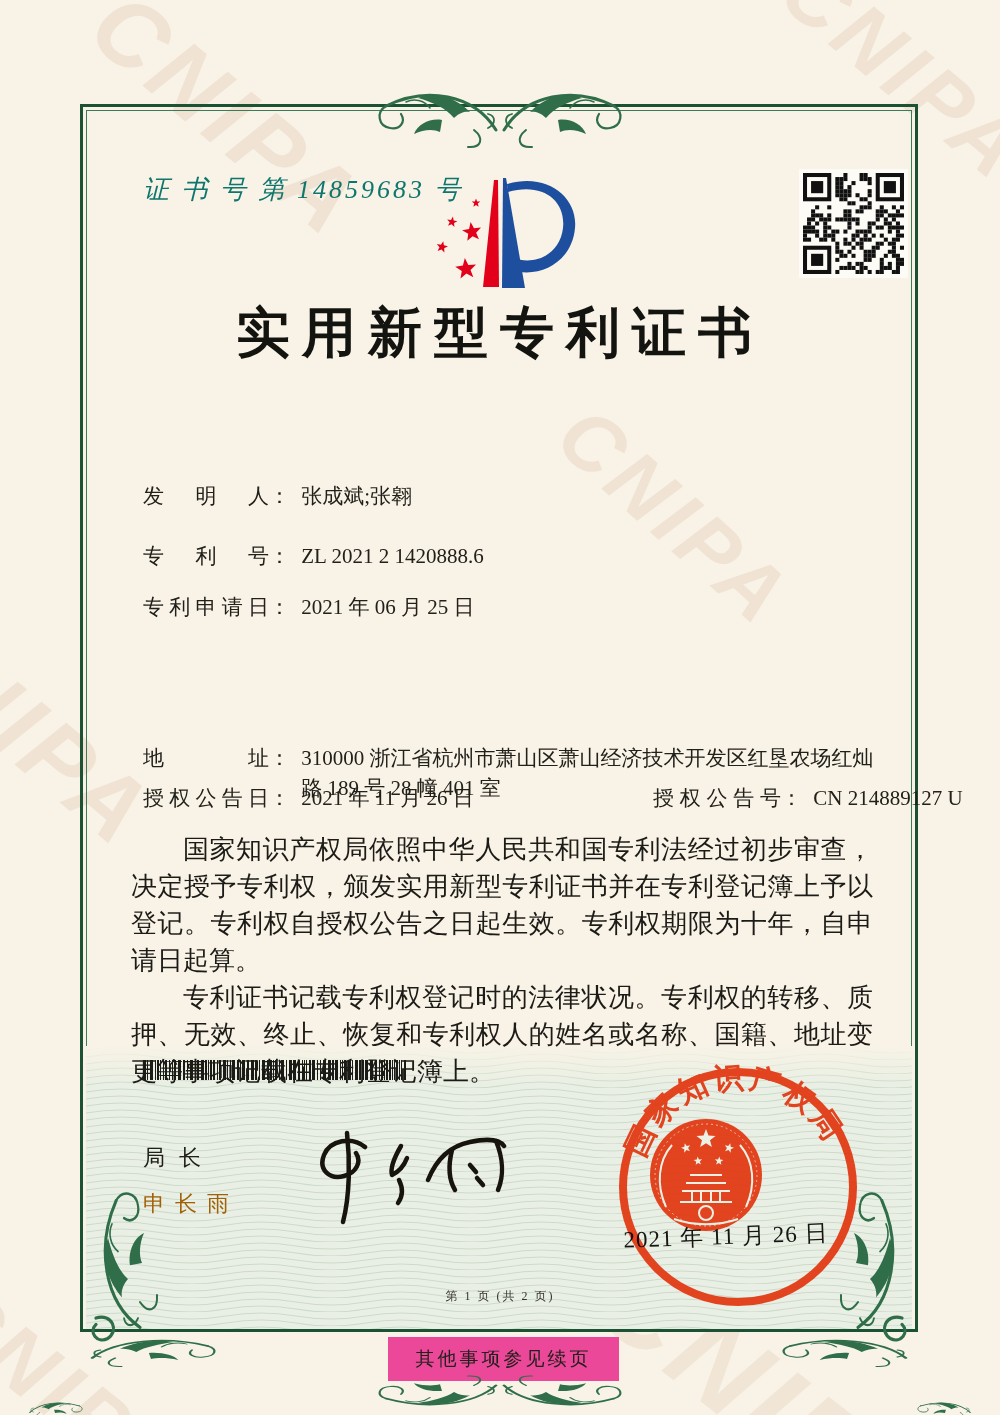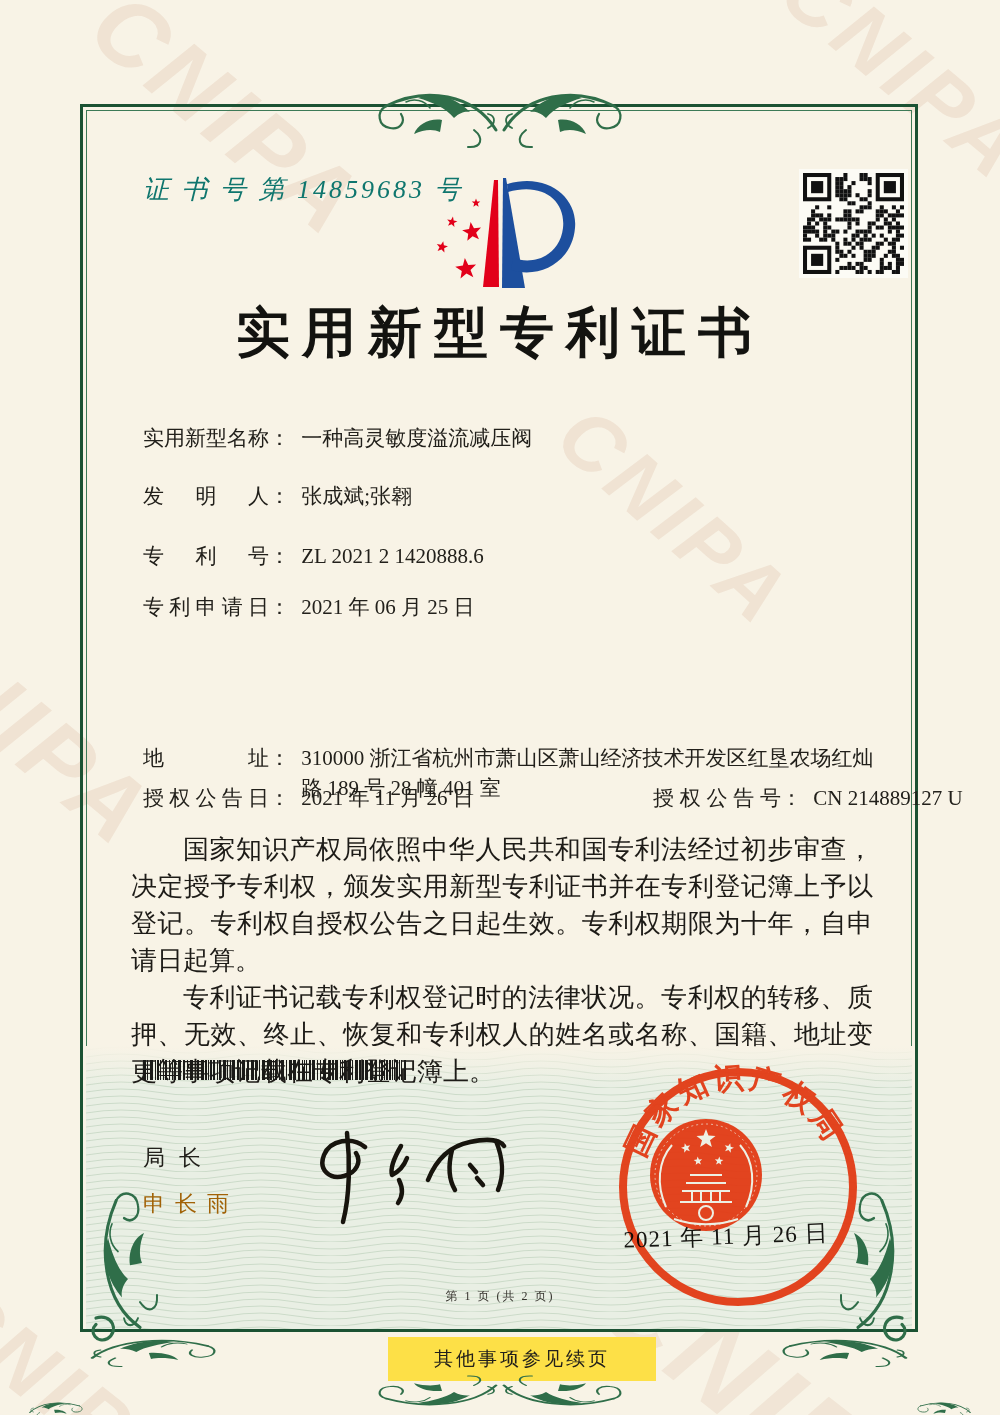--- a/index.html
+++ b/index.html
@@ -67,21 +67,21 @@
   .signature{position:absolute;left:282px;top:1118px;width:240px;height:125px;mix-blend-mode:multiply;}
   .sig-stroke{fill:none;stroke:#17140d;stroke-width:4.5;stroke-linecap:round;stroke-linejoin:round;}
   .seal{position:absolute;left:613px;top:1062px;width:250px;height:250px;mix-blend-mode:multiply;opacity:.95;}
   .seal-stroke{stroke:var(--seal_red);}
   .seal-fill{fill:var(--seal_red);}
   .seal-text{fill:var(--seal_red);font-weight:bold;font-family:"Liberation Serif",serif;}
   .paperline{stroke:#eef0e4;fill:none;stroke-width:2;}
   .paperfill{fill:#eef0e4;}
   .seal-date{position:absolute;left:610px;top:1221px;width:232px;text-align:center;font-size:23px;letter-spacing:1px;color:#151511;transform:rotate(-2deg);mix-blend-mode:multiply;}
   .page-info{position:absolute;left:0;right:0;top:1288px;text-align:center;font-size:12px;letter-spacing:2px;color:#33312b;z-index:3;}
-  .note-box{position:absolute;left:388px;top:1337px;width:268px;height:44px;background:#fde047;z-index:3;
+  .note-box{position:absolute;left:388px;top:1337px;width:231px;height:44px;background:#ec4899;z-index:3;
     text-align:center;line-height:44px;font-size:19px;letter-spacing:3px;color:#22201b;}
   
   .ornaments{position:absolute;inset:0;z-index:4;pointer-events:none;}
   .os{fill:none;stroke:var(--ornament_green);stroke-linecap:round;}
   .of{fill:var(--ornament_green);}
   .logo-red{fill:var(--logo_red);}
   .logo-blue{fill:var(--logo_blue);}
   .bar{fill:#1a1a17;}
 </style>
 </head>
@@ -340,24 +340,20 @@
     <polygon class="logo-red" points="62.61,46.10 65.97,52.29 72.99,51.62 68.14,56.73 70.95,63.19 64.58,60.16 59.31,64.83 60.23,57.84 54.15,54.26 61.08,52.98"></polygon>
     <polygon class="logo-red" points="35.25,65.13 35.87,69.31 39.97,70.37 36.18,72.26 36.44,76.48 33.48,73.46 29.54,75.01 31.49,71.26 28.80,68.00 32.98,68.70"></polygon>
     <polygon class="logo-red" points="56.85,82.06 60.31,89.00 68.05,88.53 62.52,93.96 65.36,101.17 58.48,97.59 52.50,102.53 53.78,94.88 47.24,90.71 54.91,89.57"></polygon>
     <polygon class="logo-red" points="86,4 90,4 91,111 75,111"></polygon>
     <polygon class="logo-blue" points="95,2 98,2 117,112 94,112"></polygon>
     <path class="logo-blue" d="M 99,8 C 140,-4 170,22 167,52 C 164,86 132,103 103,94 L 105,82 C 128,90 152,78 155,52 C 158,24 134,6 100,16 Z"></path>
   </svg>
 
   <div class="title">实用新型专利证书</div>
 
-  <div class="row" style="top:423px">
-    <span class="f-label">实用新型名称</span><span class="f-colon">：</span>
-    <span class="f-value">一种高灵敏度溢流减压阀</span>
-  </div>
   <div class="row" style="top:481px">
     <span class="f-label">发明人</span><span class="f-colon">：</span>
     <span class="f-value">张成斌;张翱</span>
   </div>
   <div class="row" style="top:541px">
     <span class="f-label">专利号</span><span class="f-colon">：</span>
     <span class="f-value">ZL 2021 2 1420888.6</span>
   </div>
   <div class="row" style="top:592px">
     <span class="f-label">专利申请日</span><span class="f-colon">：</span>

